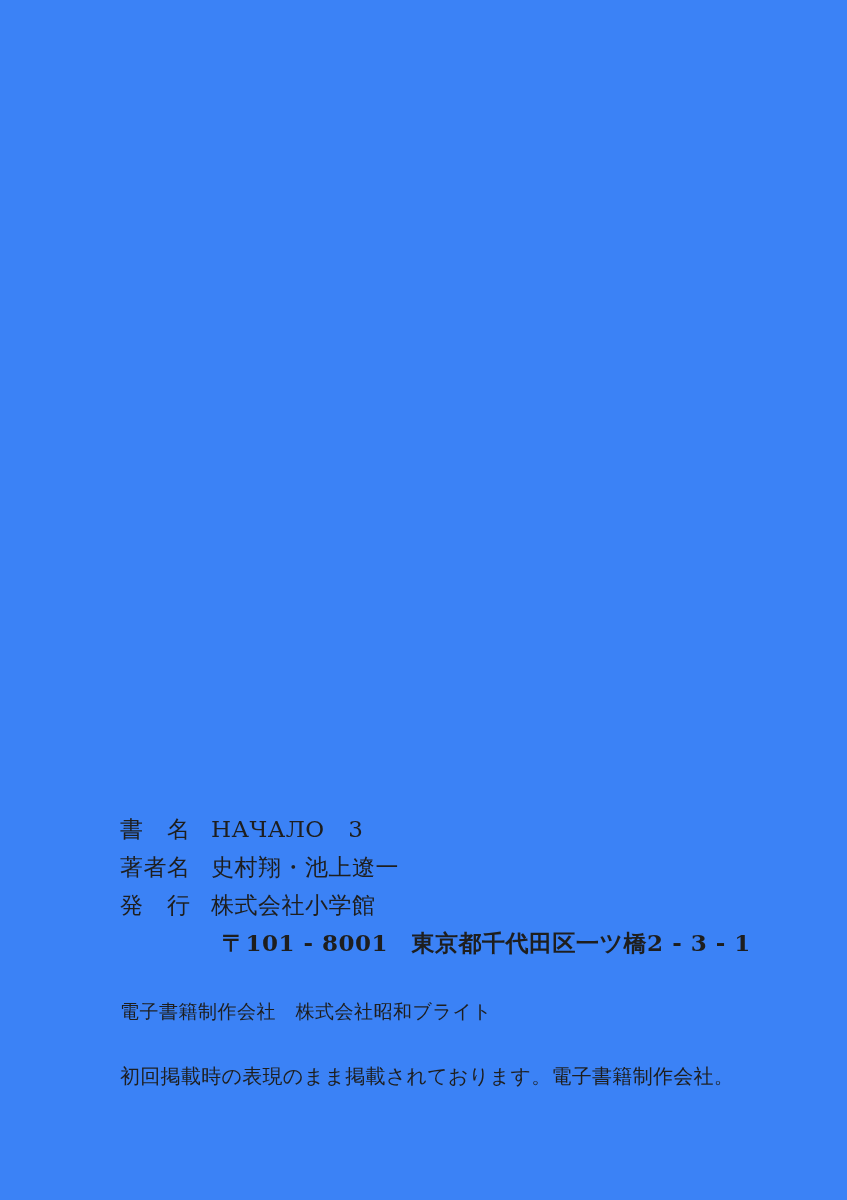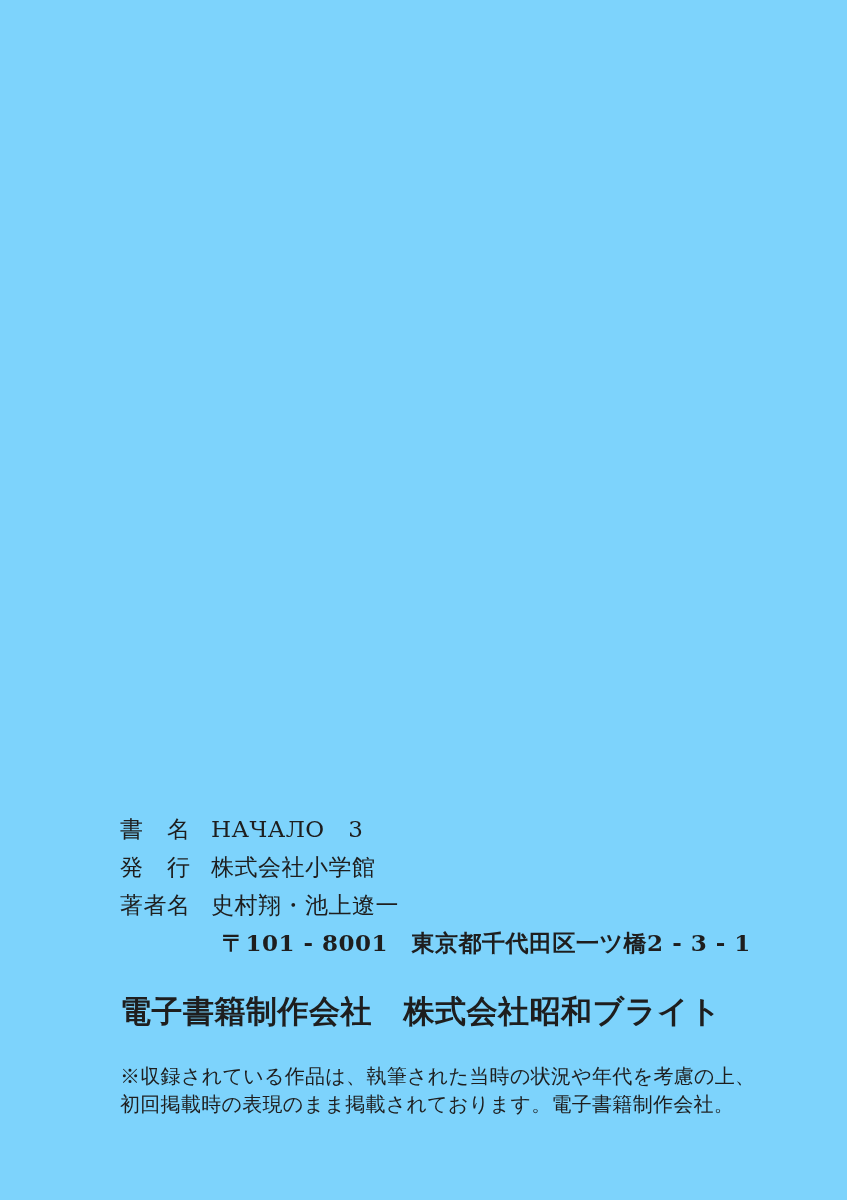--- a/index.html
+++ b/index.html
@@ -11,21 +11,21 @@
     height: 1200px;
     background: #ffffff;
     position: relative;
     overflow: hidden;
     font-family: "DejaVu Serif", "Liberation Serif", serif;
     color: #1e1e1e;
   }
   .page {
     position: absolute;
     inset: 0;
-    background: #7dd3fc;
+    background: #3b82f6;
   }
   
   .book-info {
     position: absolute;
     top: 810px;
     left: 120px;
     font-size: 23px;
     line-height: 38px;
     white-space: nowrap;
     letter-spacing: 0.5px;
@@ -45,25 +45,24 @@
   }
   .address-row .info-value {
     padding-left: 102px;
     font-weight: bold;
   }
   
   .producer {
     position: absolute;
     top: 994px;
     left: 120px;
-    font-size: 31px;
+    font-size: 19px;
     line-height: 34px;
     white-space: nowrap;
     letter-spacing: 0.5px;
-    font-weight: bold;
   }
   
   .note {
     position: absolute;
     top: 1062px;
     left: 120px;
     font-size: 20px;
     line-height: 28px;
     white-space: nowrap;
     letter-spacing: 0.3px;
@@ -75,30 +74,29 @@
 </head>
 <body>
 
 <div class="page">
 
   <div class="book-info">
     <div class="info-row">
       <span class="info-label">書　名</span><span class="info-value">НАЧАЛО　3</span>
     </div>
     <div class="info-row">
-      <span class="info-label">発　行</span><span class="info-value">株式会社小学館</span>
+      <span class="info-label">著者名</span><span class="info-value">史村翔・池上遼一</span>
     </div>
     <div class="info-row">
-      <span class="info-label">著者名</span><span class="info-value">史村翔・池上遼一</span>
+      <span class="info-label">発　行</span><span class="info-value">株式会社小学館</span>
     </div>
     <div class="info-row address-row">
       <span class="info-value">〒101 - 8001　東京都千代田区一ツ橋2 - 3 - 1</span>
     </div>
   </div>
 
   <div class="producer">電子書籍制作会社　株式会社昭和ブライト</div>
 
   <div class="note">
-    <span class="note-line">※収録されている作品は、執筆された当時の状況や年代を考慮の上、</span>
     <span class="note-line">初回掲載時の表現のまま掲載されております。電子書籍制作会社。</span>
   </div>
 
 </div>
 
 </body></html>

